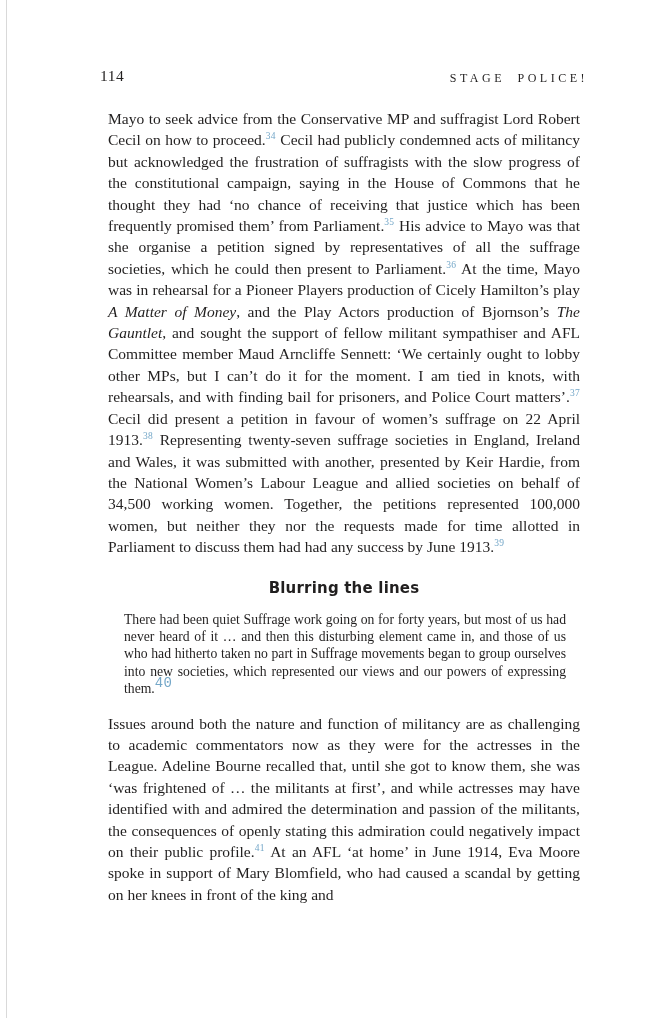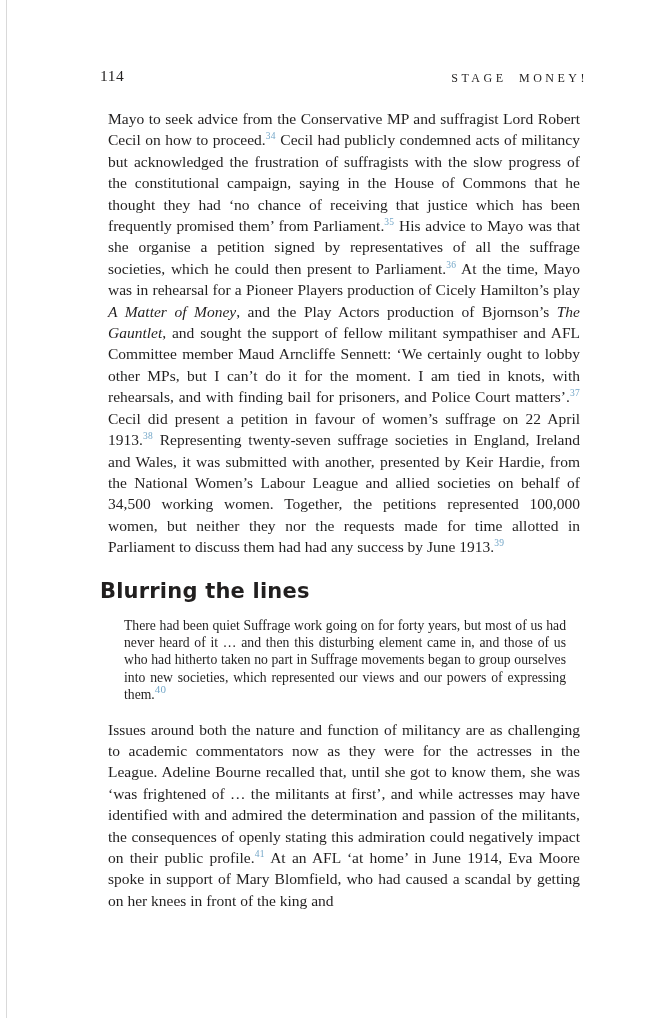--- a/index.html
+++ b/index.html
@@ -36,41 +36,41 @@
     hyphens:auto;-webkit-hyphens:auto;
   }
   sup.fn{
     color:var(--footnote_ref);
     font-size:9.5px;line-height:0;
     letter-spacing:0.3px;
     vertical-align:super;
   }
   h2.section-heading{
     font-family:"DejaVu Sans","Liberation Sans",sans-serif;
-    font-weight:700;font-size:21px;letter-spacing:0.2px;
-    text-align:left;
+    font-weight:700;font-size:15px;letter-spacing:0.2px;
+    text-align:center;
     margin:21px 0 14px 0;
   }
   blockquote.quote{
     margin:0 22px 15px 24px;
     font-size:13.7px;line-height:17.4px;
     text-align:justify;
     hyphens:auto;-webkit-hyphens:auto;
   }
-  blockquote.quote sup.fn{font-size:11px;}
+  blockquote.quote sup.fn{font-size:14px;font-family:Liberation Mono, monospace;}
 </style>
 </head>
 <body>
 
 <div class="book-page">
   <div class="page-edge"></div>
 
   <div class="running-head">
     <span class="page-num">114</span>
-    <span class="running-title">Stage Money!</span>
+    <span class="running-title">Stage Police!</span>
   </div>
 
   <div class="text-block">
     <p class="body-par"><span>Mayo to seek advice from the Conservative MP and suffragist Lord Robert Cecil on how to proceed.</span><sup class="fn">34</sup><span> Cecil had publicly condemned acts of militancy but acknowledged the frustration of suffragists with the slow progress of the constitutional campaign, saying in the House of Commons that he thought they had ‘no chance of receiving that justice which has been frequently promised them’ from Parliament.</span><sup class="fn">35</sup><span> His advice to Mayo was that she organise a petition signed by representatives of all the suffrage societies, which he could then present to Parliament.</span><sup class="fn">36</sup><span> At the time, Mayo was in rehearsal for a Pioneer Players production of Cicely Hamilton’s play </span><em>A Matter of Money</em><span>, and the Play Actors production of Bjornson’s </span><em>The Gauntlet</em><span>, and sought the support of fellow militant sympathiser and AFL Committee member Maud Arncliffe Sennett: ‘We certainly ought to lobby other MPs, but I can’t do it for the moment. I am tied in knots, with rehearsals, and with finding bail for prisoners, and Police Court matters’.</span><sup class="fn">37</sup><span> Cecil did present a petition in favour of women’s suffrage on 22 April 1913.</span><sup class="fn">38</sup><span> Representing twenty-seven suffrage societies in England, Ireland and Wales, it was submitted with another, presented by Keir Hardie, from the National Women’s Labour League and allied societies on behalf of 34,500 working women. Together, the petitions represented 100,000 women, but neither they nor the requests made for time allotted in Parliament to discuss them had had any success by June 1913.</span><sup class="fn">39</sup></p>
     <h2 class="section-heading">Blurring the lines</h2>
     <blockquote class="quote"><span>There had been quiet Suffrage work going on for forty years, but most of us had never heard of it … and then this disturbing element came in, and those of us who had hitherto taken no part in Suffrage movements began to group ourselves into new societies, which represented our views and our powers of expressing them.</span><sup class="fn">40</sup></blockquote>
     <p class="body-par"><span>Issues around both the nature and function of militancy are as challenging to academic commentators now as they were for the actresses in the League. Adeline Bourne recalled that, until she got to know them, she was ‘was frightened of … the militants at first’, and while actresses may have identified with and admired the determination and passion of the militants, the consequences of openly stating this admiration could negatively impact on their public profile.</span><sup class="fn">41</sup><span> At an AFL ‘at home’ in June 1914, Eva Moore spoke in support of Mary Blomfield, who had caused a scandal by getting on her knees in front of the king and</span></p>
   </div>
 </div>
 

